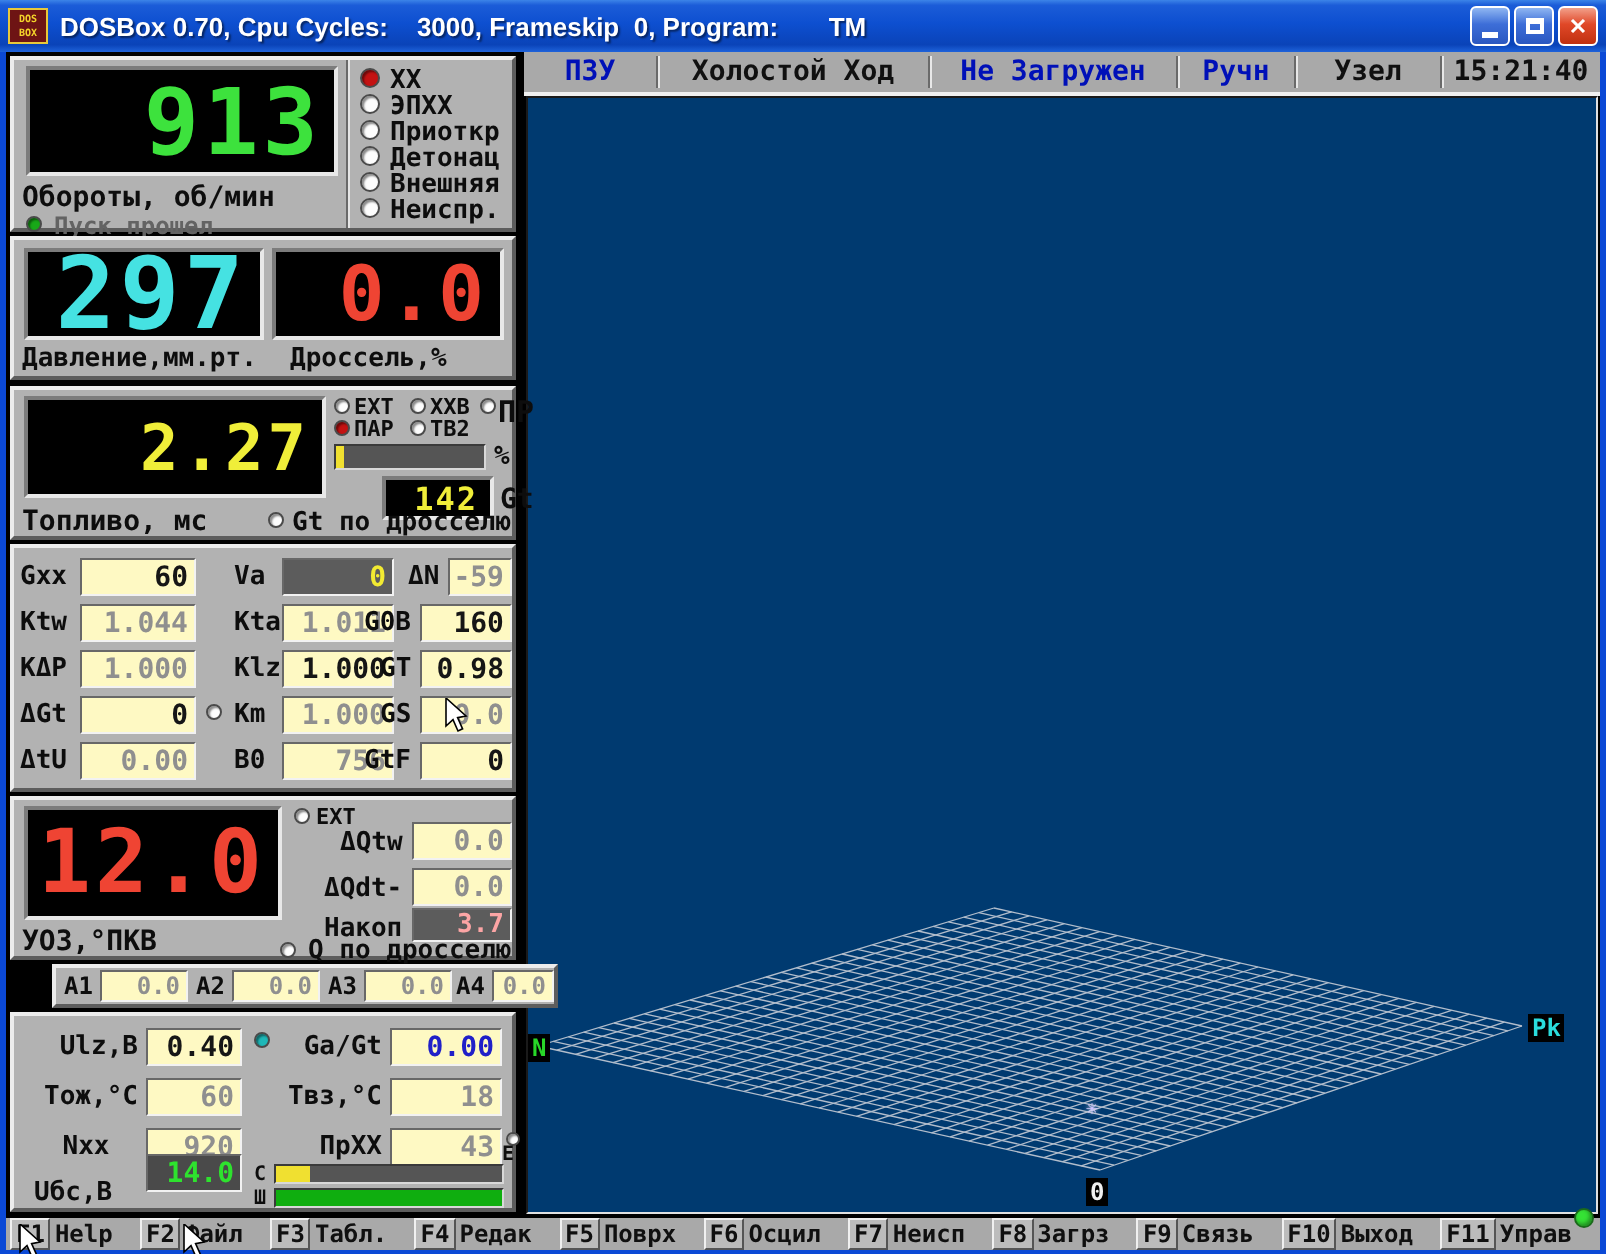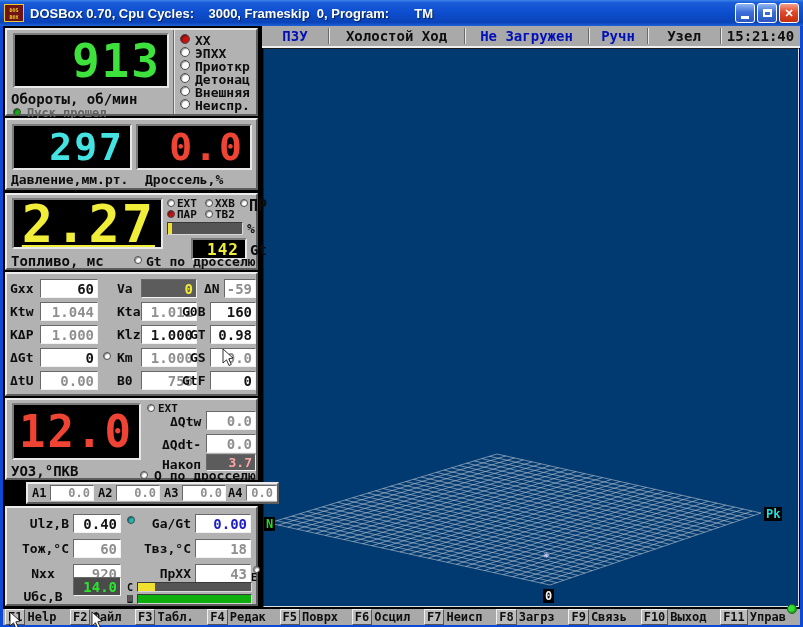--- a/index.html
+++ b/index.html
@@ -28,21 +28,21 @@
 
   
   .panel { position:absolute; background:#b2b2b2;
     border:2px solid; border-color:#ececec #5d5d5d #5d5d5d #ececec; }
   .disp { position:absolute; background:#000; border:2px solid; border-color:#7c7c7c #e8e8e8 #e8e8e8 #7c7c7c;
     display:flex; align-items:center; justify-content:flex-end; overflow:hidden;
     font-weight:bold; letter-spacing:2px; padding-right:6px; }
   .seg-green { color:#3de23d; } .seg-cyan { color:#45e2e2; } .seg-red { color:#ef4433; }
   .seg-yellow { color:#f0ee39; }
   .lbl { position:absolute; color:#0d0d0d; font-weight:bold; font-size:13px; white-space:pre; }
-  .field { position:absolute; height:19px; background:#ffffff; border:1px solid;
+  .field { position:absolute; height:19px; background:#fef9c3; border:1px solid;
     border-color:#686868 #f2f2f2 #f2f2f2 #686868;
     display:flex; align-items:center; justify-content:flex-end; padding-right:3px;
     font-weight:bold; font-size:14px; color:#161616; }
   .field.ghost { color:#8f8f8f; }
   .field.darksel { background:#5c5c5c; color:#f2ea32; }
   .field.darkred { background:#5c5c5c; color:#fca5a5; }
   .field.darkgreen { background:#4a4a4a; color:#2ee22e; }
   .field.blue { color:#2020c8; }
   .radio { position:absolute; width:10px; height:10px; border-radius:50%; background:#fdfdfd;
     border:1px solid #4a4a4a; box-shadow:inset 1px 1px 1px rgba(0,0,0,.45); }
@@ -202,28 +202,28 @@
       <div class="lbl" style="left:188px; top:29px;">Приоткр</div>
       <span class="radio red" style="left:173px; top:43px;"></span>
       <div class="lbl" style="left:188px; top:42px;">Детонац</div>
       <span class="radio red" style="left:173px; top:56px;"></span>
       <div class="lbl" style="left:188px; top:55px;">Внешняя</div>
       <span class="radio red" style="left:173px; top:69px;"></span>
       <div class="lbl" style="left:188px; top:68px;">Неиспр.</div>
     </div>
 
     <div class="panel" style="left:2px; top:92px; width:253px; height:72px;">
-      <div class="disp seg-cyan" style="left:5px; top:4px; width:120px; height:46px; font-size:38px;">297</div>
+      <div class="disp seg-cyan" style="left:5px; top:4px; width:120px; height:46px; font-size:50px;">297</div>
       <div class="disp seg-red" style="left:129px; top:4px; width:116px; height:46px; font-size:38px;">0.0</div>
       <div class="lbl" style="left:4px; top:52px;">Давление,мм.рт.</div>
       <div class="lbl" style="left:138px; top:52px;">Дроссель,%</div>
     </div>
 
     <div class="panel" style="left:2px; top:167px; width:253px; height:77px;">
-      <div class="disp seg-yellow" style="left:5px; top:3px; width:151px; height:51px; font-size:52px;text-decoration:underline;">2.27</div>
+      <div class="disp seg-yellow" style="left:5px; top:3px; width:151px; height:51px; font-size:32px;">2.27</div>
       <span class="radio sm red" style="left:160px; top:4px;"></span>
       <div class="lbl" style="left:170px; top:2px; font-size:11px;">ЕХТ</div>
       <span class="radio sm red" style="left:198px; top:4px;"></span>
       <div class="lbl" style="left:208px; top:2px; font-size:11px;">ХХВ</div>
       <span class="radio sm red" style="left:233px; top:4px;"></span>
       <div class="lbl" style="left:242px; top:2px; font-size:15px;">ПР</div>
       <span class="radio sm red on" style="left:160px; top:15px;"></span>
       <div class="lbl" style="left:170px; top:13px; font-size:11px;">ПАР</div>
       <span class="radio sm red" style="left:198px; top:15px;"></span>
       <div class="lbl" style="left:208px; top:13px; font-size:11px;">ТВ2</div>
@@ -312,21 +312,21 @@
       <div class="lbl" style="left:10px; top:33px; width:52px; text-align:right;">Тож,°С</div>
       <div class="field ghost" style="left:66px; top:31px; width:48px;">60</div>
       <div class="lbl" style="left:134px; top:33px; width:50px; text-align:right;">Твз,°С</div>
       <div class="field ghost" style="left:188px; top:31px; width:56px;">18</div>
       <div class="lbl" style="left:10px; top:58px; width:52px; text-align:center;">Nxx</div>
       <div class="field ghost" style="left:66px; top:56px; width:48px;">920</div>
       <div class="lbl" style="left:134px; top:58px; width:50px; text-align:right;">ПрХХ</div>
       <div class="field ghost" style="left:188px; top:56px; width:56px;">43</div>
       <span class="radio sm red" style="left:246px; top:58px; width:7px; height:7px;"></span>
       <div class="lbl" style="left:244px; top:64px; font-size:10px;">Е</div>
-      <div class="lbl" style="left:10px; top:81px; width:52px; text-align:center;">Uбс,B</div>
+      <div class="lbl" style="left:10px; top:81px; width:52px; text-align:left;">Uбс,B</div>
       <div class="field darkgreen" style="left:66px; top:69px; width:48px;">14.0</div>
       <div class="lbl" style="left:120px; top:74px; font-size:10px;">С</div>
       <div class="bar" style="left:130px; top:74px; width:115px; height:10px;">
         <div class="fill yellow" style="width: 15%;"></div>
       </div>
       <div class="lbl" style="left:120px; top:86px; font-size:10px;">Ш</div>
       <div class="bar" style="left:130px; top:86px; width:115px; height:10px;">
         <div class="fill green" style="width: 100%;"></div>
       </div>
     </div>

